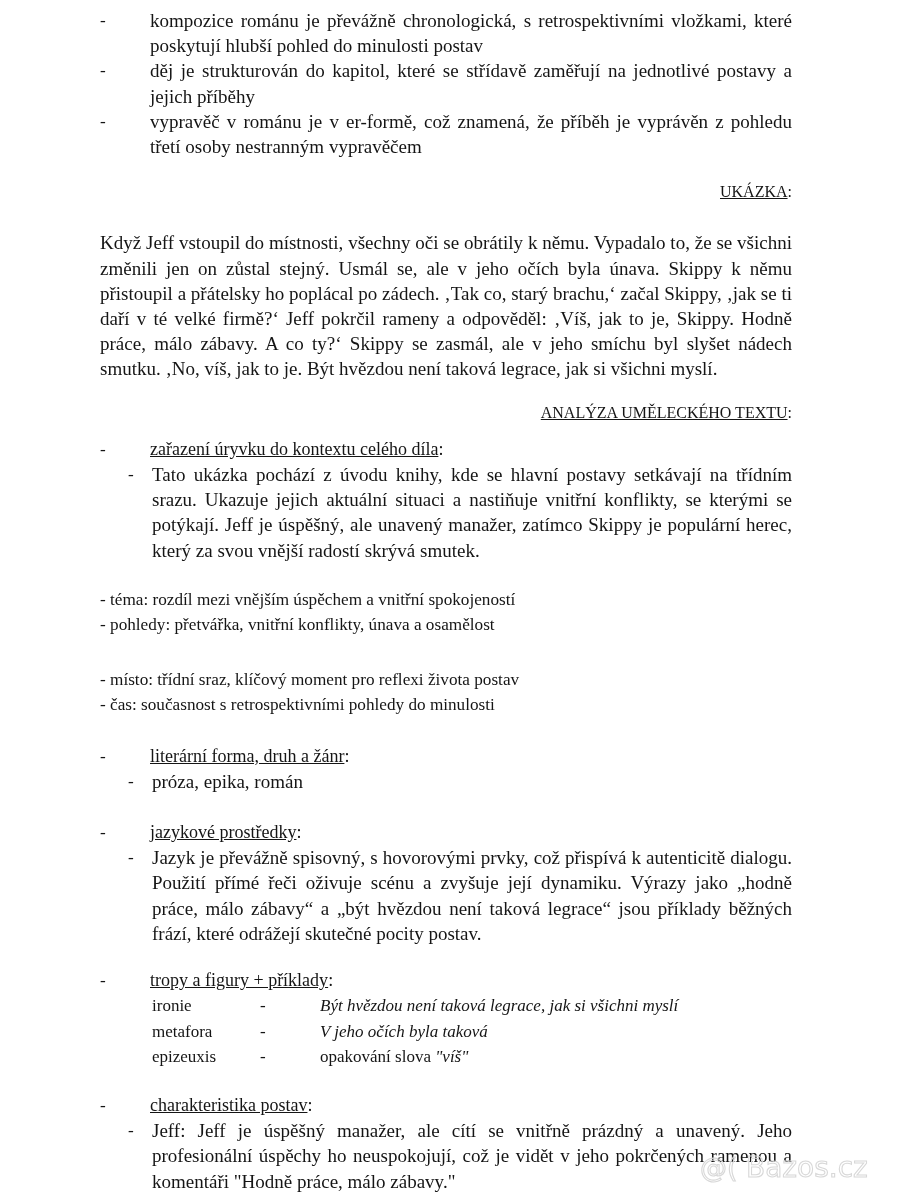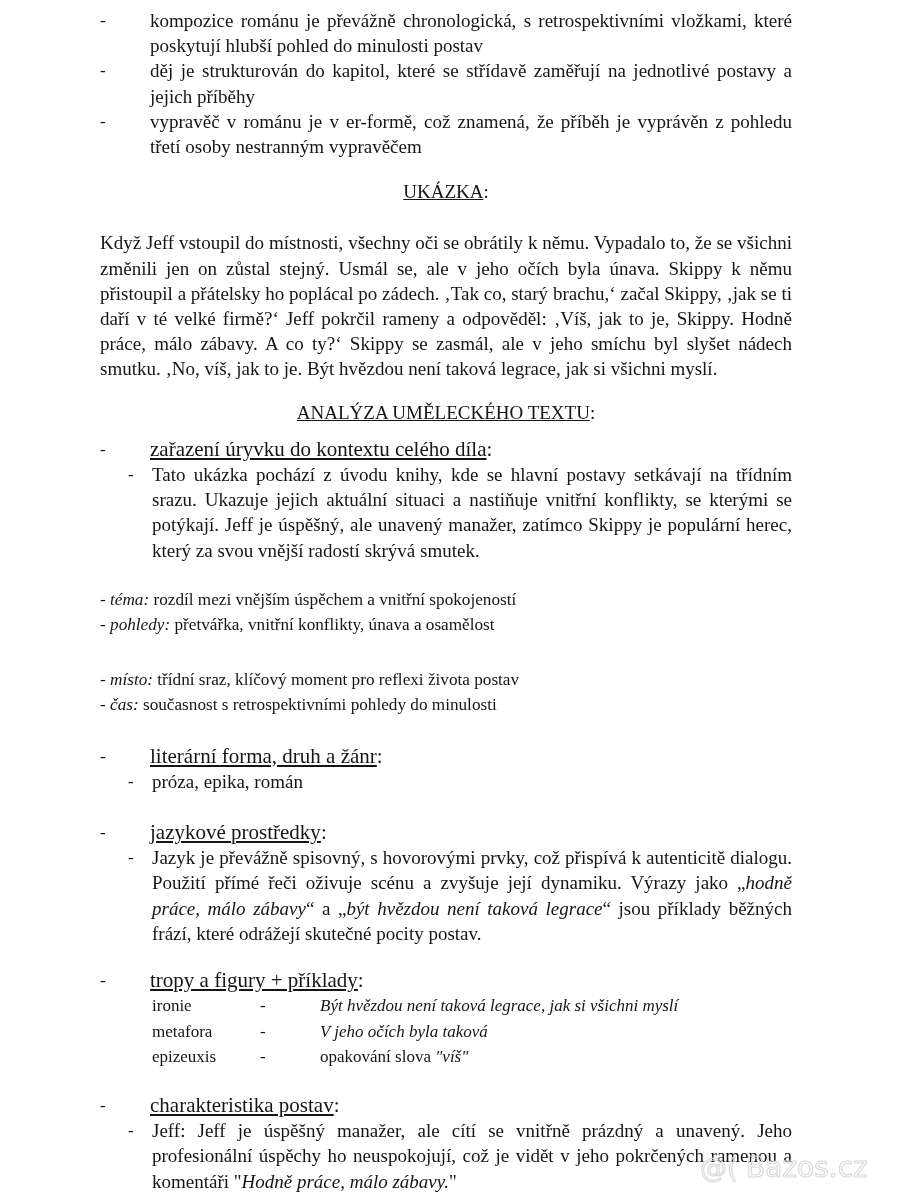--- a/index.html
+++ b/index.html
@@ -61,40 +61,40 @@
   .row-l2 { padding-left: 28px; }
   .row-l2 > .dash { width: 24px; }
 
   .row-body {
     flex: 1 1 auto;
     min-width: 0;
   }
 
   
   .center-head {
-    text-align: center;
-    font-size: 19px;
+    text-align: right;
+    font-size: 16px;
     line-height: 25.2px;
   }
   .center-head .u { text-decoration: underline; }
 
   .sub-head {
-    font-size: 21px;
+    font-size: 18px;
     line-height: 25.2px;
   }
   .sub-head .u { text-decoration: underline; }
   .gap-12 { height: 12px; }
   .gap-18 { height: 18px; }
   .gap-20 { height: 20px; }
   .gap-22 { height: 22px; }
   .gap-24 { height: 24px; }
   .gap-26 { height: 26px; }
   .gap-30 { height: 30px; }
 
-  .it { font-style: italic; }
+  .it { }
 
   
   .tropy {
     font-size: 17px;
     line-height: 25.2px;
   }
   .tropy-row { display: flex; }
   .tropy-term { flex: 0 0 108px; }
   .tropy-dash { flex: 0 0 60px; }
   .tropy-ex   { flex: 1 1 auto; font-style: italic; }

